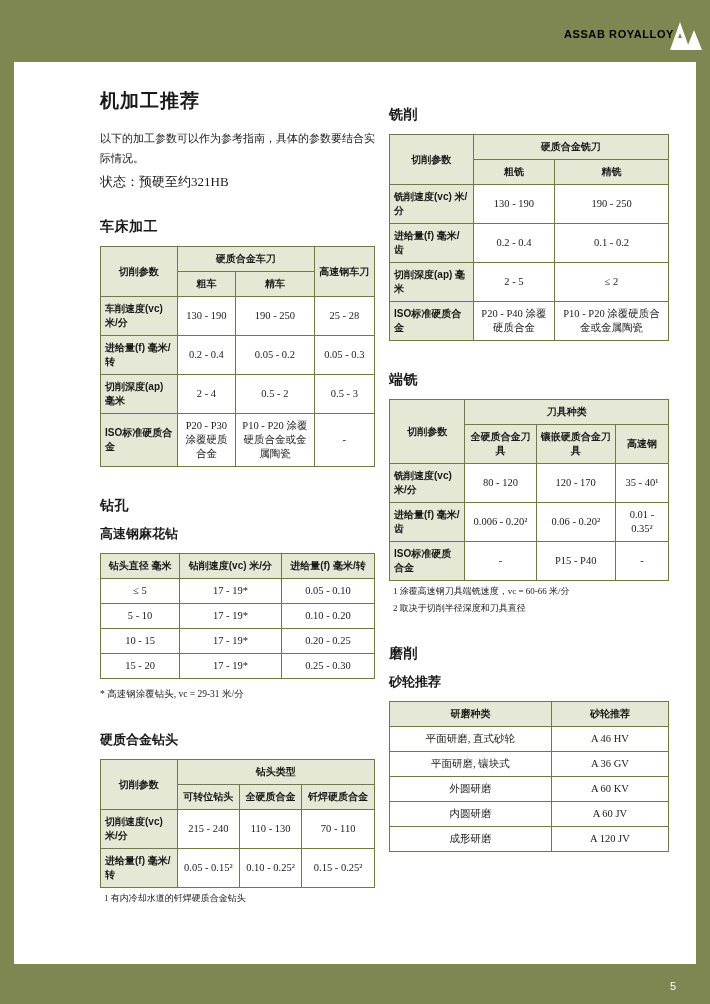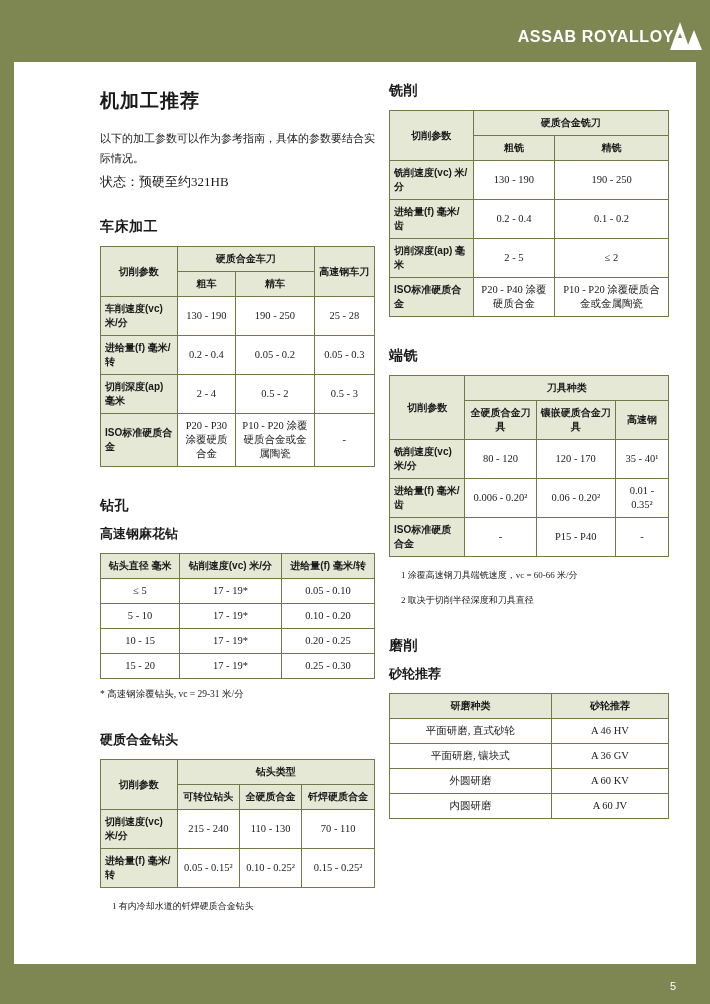--- a/index.html
+++ b/index.html
@@ -20,22 +20,22 @@
     background:#ffffff;
   }
   
   .topbar{
     position:absolute;left:0;top:0;width:682px;height:62px;
     background:#7e8751;
   }
   .brand{
     position:absolute;right:22px;top:28px;
     font-family:"Liberation Sans", sans-serif;
-    font-weight:bold;font-size:16px;letter-spacing:.6px;
-    color:#ffffff;
+    font-weight:bold;font-size:11px;letter-spacing:.6px;
+    color:#000000;
   }
   .logo-mark{
     position:absolute;right:-6px;top:16px;
     width:46px;height:34px;
   }
   
   .bottombar{
     position:absolute;left:0;bottom:0;width:682px;height:40px;
     background:#7e8751;
   }
@@ -107,21 +107,21 @@
     font-size:10px;
     text-align:left;
   }
   .note{
     font-size:9.5px;
     line-height:14px;
     margin:8px 0 0 0;
   }
   .note-tight{margin-top:6px;}
   .fn{
-    font-size:9px;line-height:13px;margin:12px;
+    font-size:9px;line-height:13px;margin:4px;
   }
 </style>
 </head>
 <body>
 
 <div class="page">
 
   <div class="topbar">
     <div class="brand">ASSAB ROYALLOY</div>
     <svg class="logo-mark" viewBox="0 0 46 34">
@@ -242,21 +242,21 @@
           </tr>
         </tbody>
           </table>
         <p class="fn note-tight">1 有内冷却水道的钎焊硬质合金钻头</p>
       </div>
 
     </div>
 
     <div class="col col-right">
 
-      <div class="sec-block" style="margin-top:20px;">
+      <div class="sec-block" style="margin-top:44px;">
         <h2 class="sec">铣削</h2>
         <table class="t">
           <tbody>
               <tr>
             <th rowspan="2" style="width:30%">切削参数</th>
             <th colspan="2">硬质合金铣刀</th>
           </tr>
           <tr>
             <th>粗铣</th>
             <th>精铣</th>
@@ -340,20 +340,24 @@
             <td>A 36 GV</td>
           </tr>
           <tr>
             <td>外圆研磨</td>
             <td>A 60 KV</td>
           </tr>
           <tr>
             <td>内圆研磨</td>
             <td>A 60 JV</td>
           </tr>
+          <tr>
+            <td>成形研磨</td>
+            <td>A 120 JV</td>
+          </tr>
         </tbody>
           </table>
       </div>
 
     </div>
   </div>
 
   <div class="bottombar">
     <div class="pagenum">5</div>
   </div>

